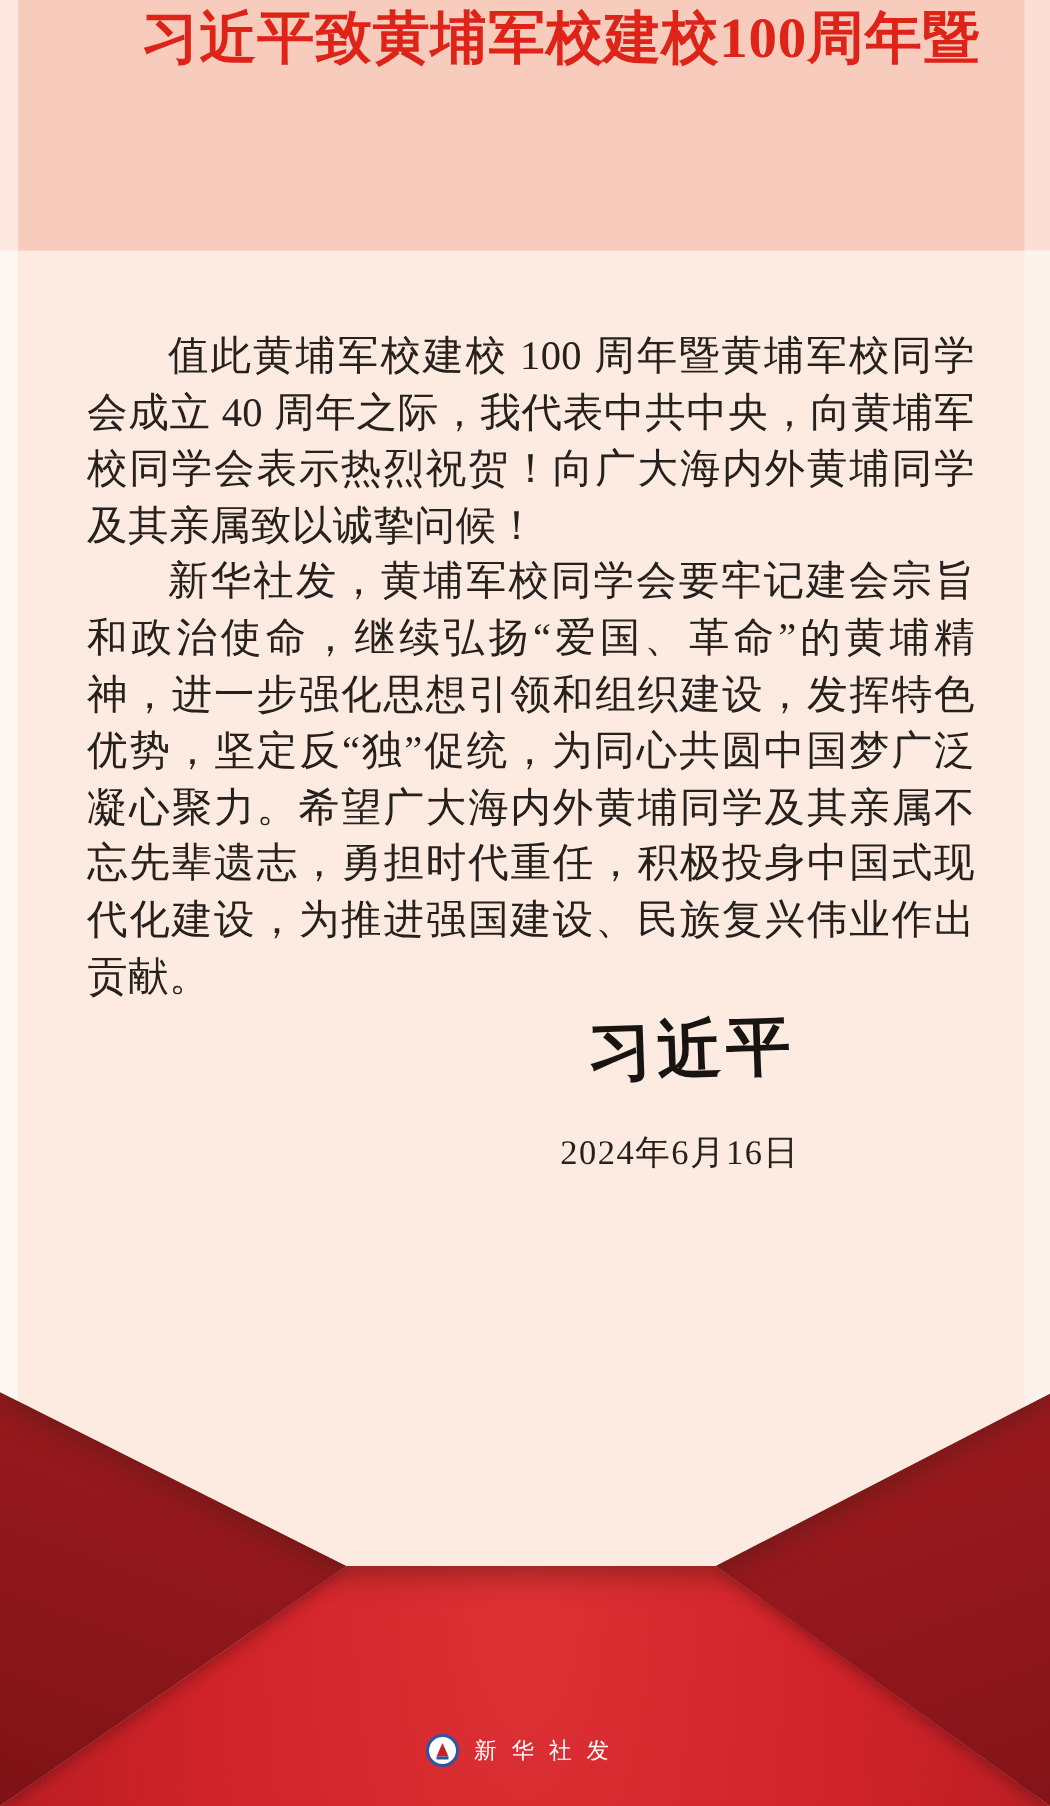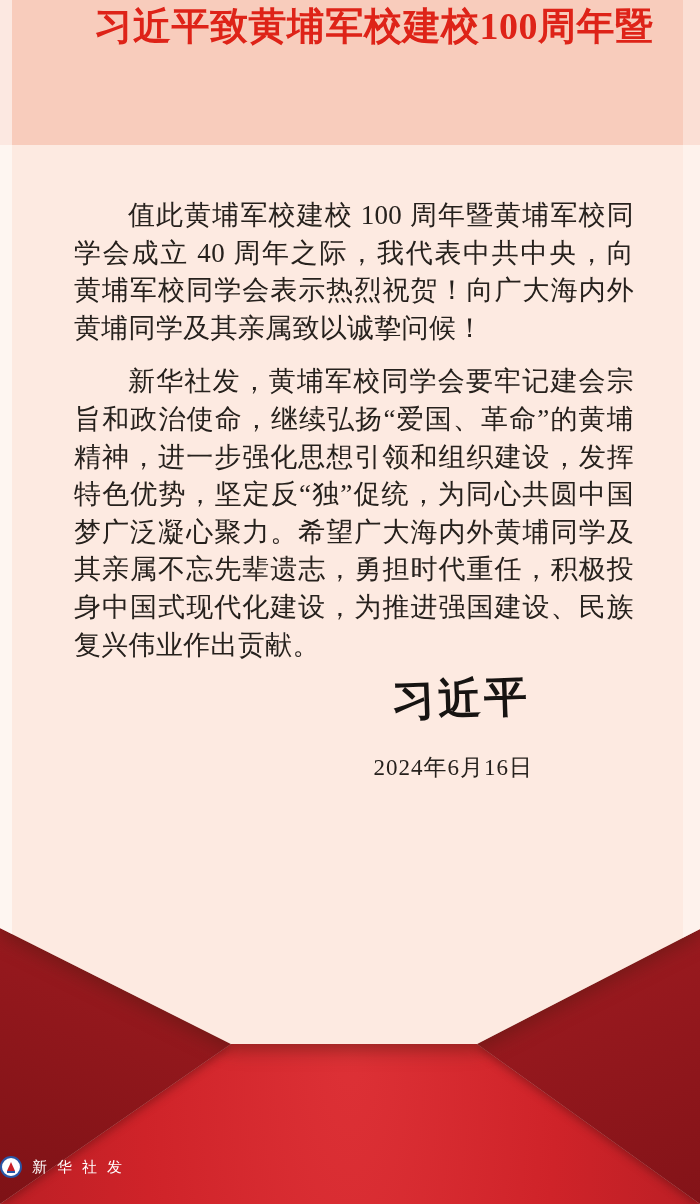--- a/index.html
+++ b/index.html
@@ -28,46 +28,46 @@
   
   .paper-shadow{position:absolute;inset:0;z-index:3;filter:drop-shadow(0 6px 9px rgba(80,25,15,0.5));}
   .paper{
     position:absolute;inset:0;
     clip-path:polygon(0px 0px,700px 0px,700px 929px,477px 1044px,231px 1044px,0px 928px);
     background:#fdeae1;
   }
   .edge-strip-left{position:absolute;left:0;top:0;bottom:0;width:12px;background:rgba(255,255,255,0.55);}
   .edge-strip-right{position:absolute;right:0;top:0;bottom:0;width:17px;background:rgba(255,255,255,0.38);}
   .band{
-    height:145px;background:#f8ccbc;
+    height:167px;background:#f8ccbc;
     display:flex;flex-direction:column;justify-content:space-between;align-items:center;
     position:relative;
     padding-left:48px;
   }
   .title-line{
     color:#de2318;font-weight:bold;font-size:38px;line-height:52px;
     letter-spacing:0.5px;white-space:nowrap;
   }
   .letter-body{
     margin:52px 50px 0 58px;width:592px;
     font-size:27px;line-height:37.6px;letter-spacing:0.3px;
     color:#26211d;text-align:justify;position:relative;
   }
-  .letter-body p{margin:16px;text-indent:2em;}
+  .letter-body p{margin:0;text-indent:2em;}
   .signature-row{margin-top:12px;text-align:right;padding-right:120px;}
   .signature{
     display:inline-block;font-size:43px;color:#171412;letter-spacing:3px;
     transform:rotate(-2deg);font-weight:600;
   }
   .date-row{margin-top:24px;text-align:right;padding-right:117px;}
   .date{font-size:23px;color:#26211d;letter-spacing:1px;}
   
   .credit{
     position:absolute;left:0;right:0;top:1156px;z-index:4;
-    display:flex;justify-content:flex-start;align-items:center;gap:0;
+    display:flex;justify-content:center;align-items:center;gap:0;
   }
   .xinhua-logo{
     width:22px;height:22px;border-radius:50%;
     background:#ffffff;border:2px solid #2a56a5;box-sizing:border-box;
     display:flex;align-items:center;justify-content:center;position:relative;
   }
   .xinhua-logo .torch{
     width:0;height:0;border-left:4px solid transparent;border-right:4px solid transparent;
     border-bottom:9px solid #c92027;position:relative;top:-1px;
   }

